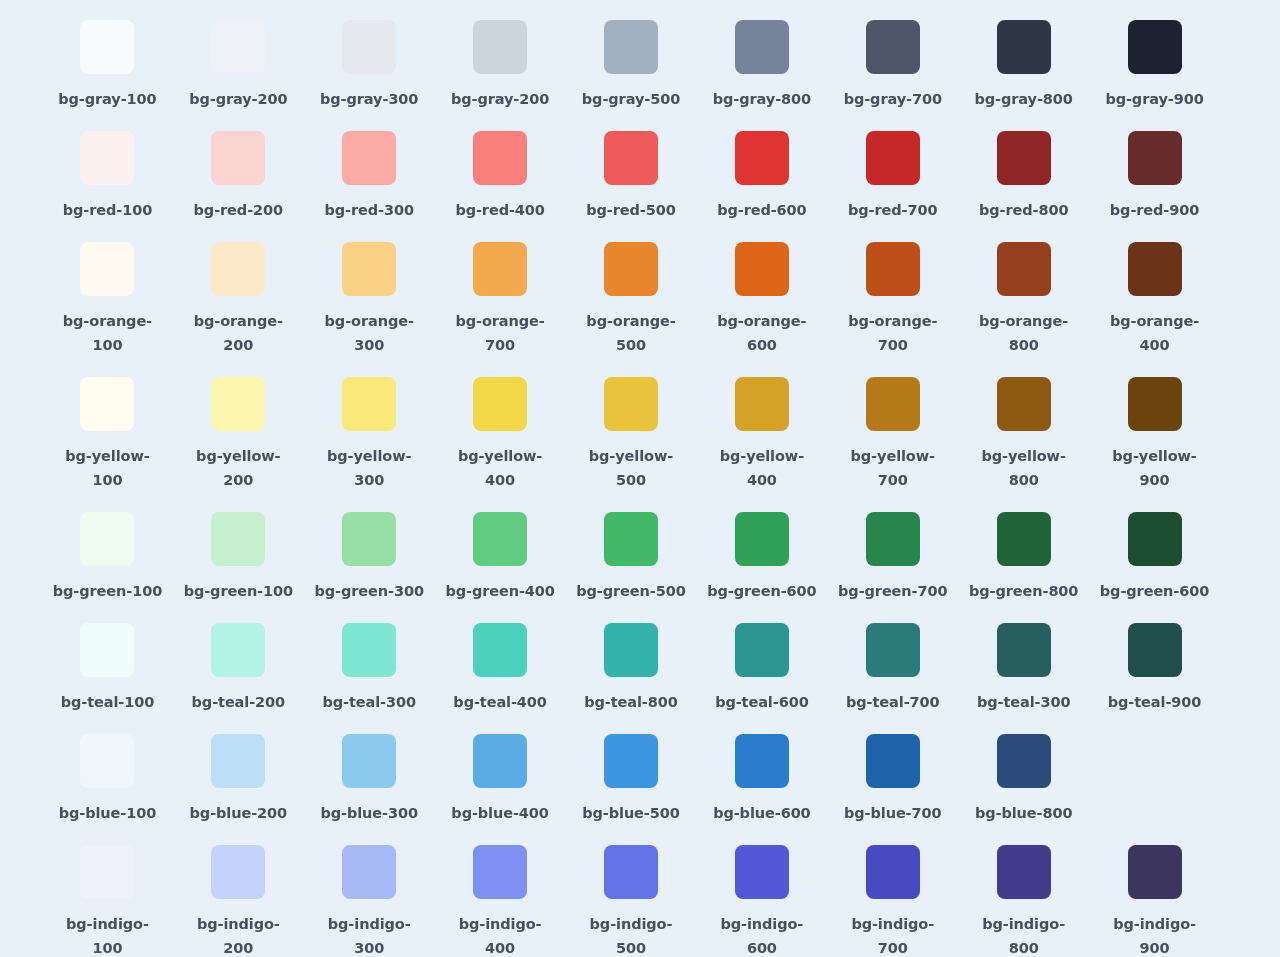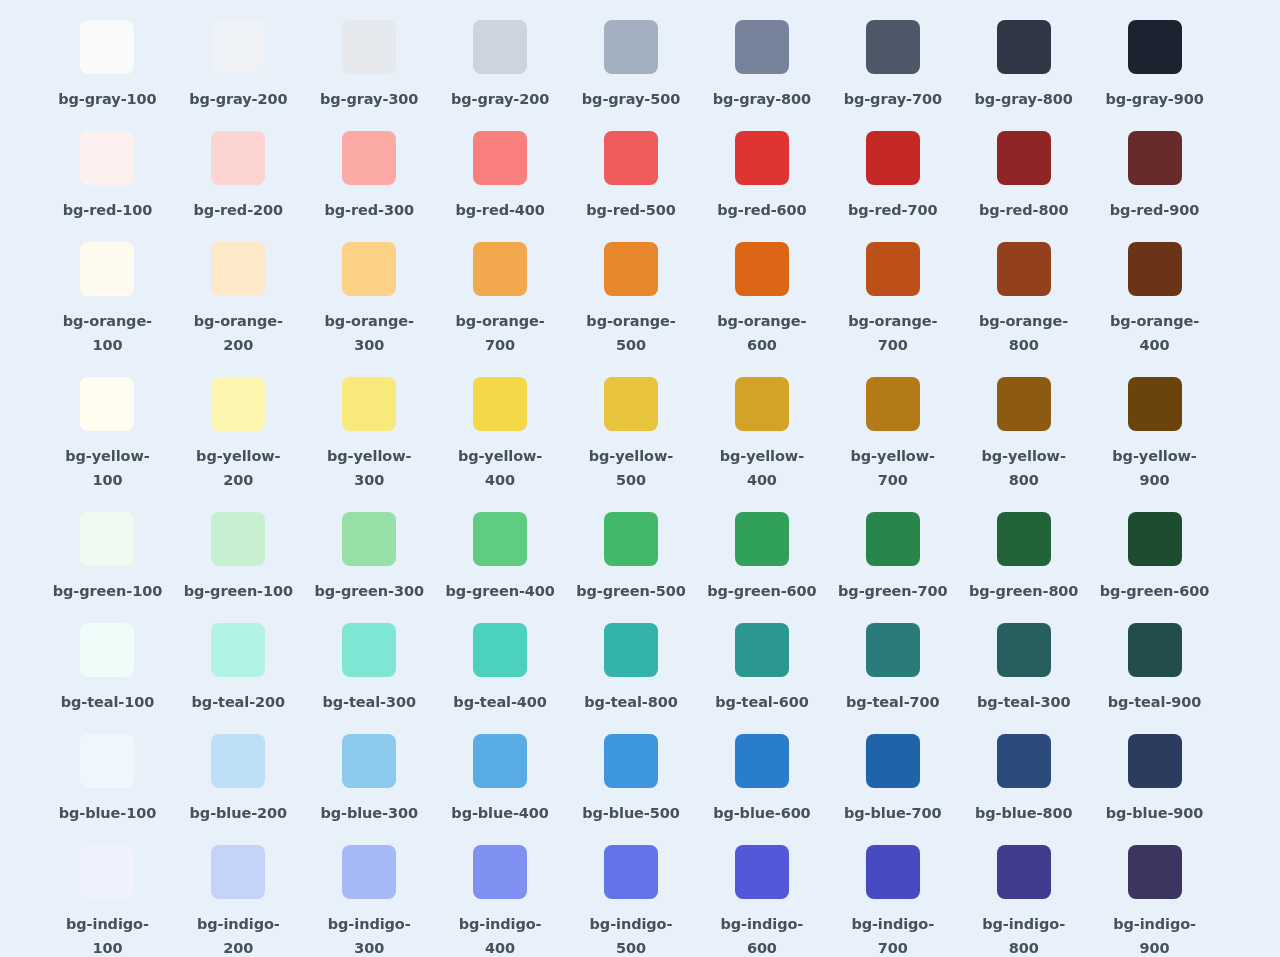--- a/index.html
+++ b/index.html
@@ -308,24 +308,20 @@
         <div class="swatch-label">bg-blue-600</div>
       </div>
       <div class="swatch-cell">
         <div class="swatch-chip" title="bg-blue-700" style="background: rgb(31, 99, 171);"></div>
         <div class="swatch-label">bg-blue-700</div>
       </div>
       <div class="swatch-cell">
         <div class="swatch-chip" title="bg-blue-800" style="background: rgb(43, 75, 125);"></div>
         <div class="swatch-label">bg-blue-800</div>
       </div>
-      <div class="swatch-cell">
-        <div class="swatch-chip" title="bg-blue-900" style="background: rgb(43, 60, 94);"></div>
-        <div class="swatch-label">bg-blue-900</div>
-      </div>
     </div>
     <div class="palette-row">
       <div class="swatch-cell">
         <div class="swatch-chip" title="bg-indigo-100" style="background: rgb(239, 242, 253);"></div>
         <div class="swatch-label">bg-indigo-100</div>
       </div>
       <div class="swatch-cell">
         <div class="swatch-chip" title="bg-indigo-200" style="background: rgb(195, 211, 250);"></div>
         <div class="swatch-label">bg-indigo-200</div>
       </div>

